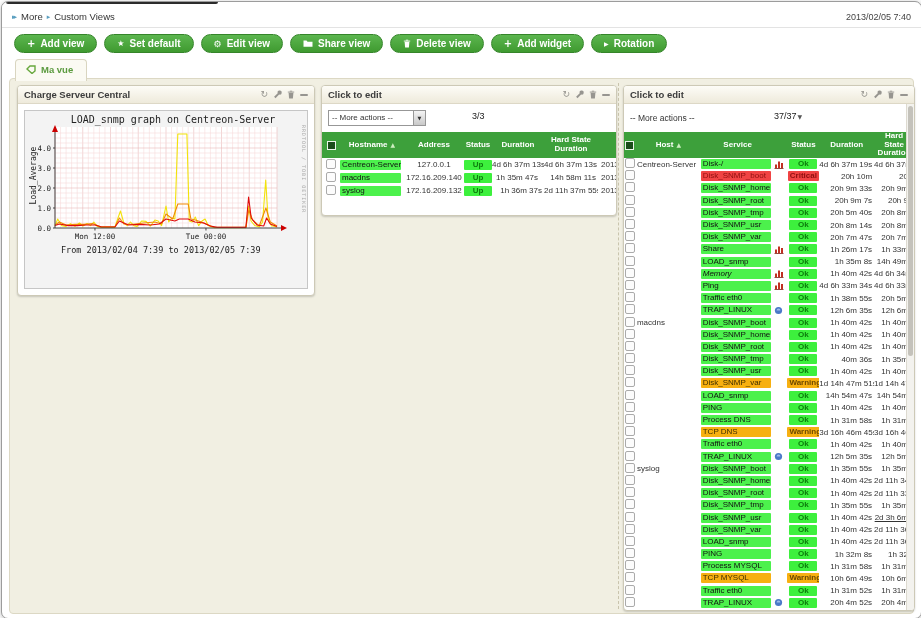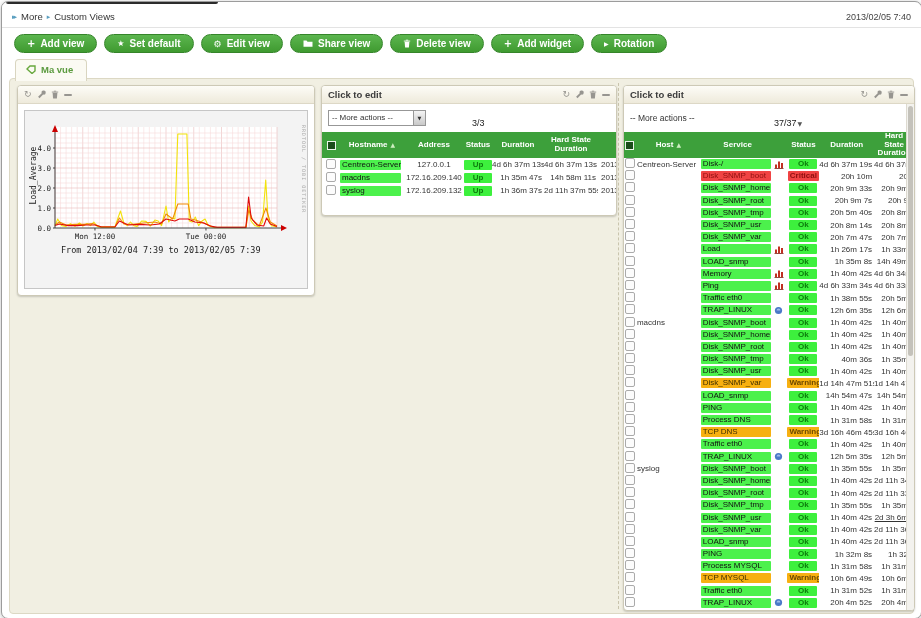--- a/index.html
+++ b/index.html
@@ -23,21 +23,21 @@
   .whead{height:17px;background:linear-gradient(#fdfcf7,#eeeadb);border-bottom:1px solid #ddd8c6;display:flex;align-items:center;padding:0 6px;}
   .wtitle{font-size:9.5px;font-weight:bold;color:#3c3c3c;flex:1;white-space:nowrap;overflow:hidden;}
   .wicons{display:flex;gap:5px;align-items:center;color:#979590;}
   .wic{font-family:"DejaVu Sans",sans-serif;font-size:9px;line-height:9px;cursor:pointer;display:inline-flex;align-items:center;}
   .wline{width:8px;height:2px;background:#979590;border-radius:1px;}
   .wctrl{position:relative;height:28px;display:flex;align-items:center;padding:0 6px;font-size:8.5px;color:#333;}
   .sel{width:96px;height:14px;border:1px solid #979797;background:#fff;display:inline-flex;align-items:stretch;cursor:pointer;}
   .seltxt{flex:1;padding:2px 3px 0;font-size:8px;white-space:nowrap;overflow:hidden;}
   .selarr{width:11px;background:linear-gradient(#f4f4f4,#c9c9c9);border-left:1px solid #979797;font-size:5px;display:flex;align-items:center;justify-content:center;color:#333;font-family:"DejaVu Sans",sans-serif;}
   .seltxt2{font-size:8.5px;color:#333;cursor:pointer;}
-  .pag{position:absolute;left:150px;top:14px;font-size:9px;color:#222;display:flex;align-items:center;gap:1px;}
+  .pag{position:absolute;left:150px;top:7px;font-size:9px;color:#222;display:flex;align-items:center;gap:1px;}
   .caret{font-size:6px;color:#555;font-family:"DejaVu Sans",sans-serif;}
   .tbl{font-size:8px;color:#333;}
   .thead{display:flex;color:#fff;font-weight:bold;height:26px;align-items:center;}
   .th{display:flex;align-items:center;justify-content:center;text-align:center;line-height:1.1;box-sizing:border-box;padding:0 1px;overflow:hidden;height:100%;}
   .sort{font-size:6px;color:#cdeec0;margin-left:3px;font-family:"DejaVu Sans",sans-serif;}
   .trow{display:flex;align-items:center;}
   .td{box-sizing:border-box;white-space:nowrap;overflow:hidden;}
   .cb{width:8px;height:8px;border:1px solid #aaa;border-radius:2px;background:#fcfcfc;display:inline-block;}
   .cbh{width:7px;height:7px;background:#1a4d1a;border:1px solid #eaf5ea;display:inline-block;}
   .nbadge{display:block;margin-right:3px;padding:0 2px;line-height:10px;border-radius:1px;overflow:hidden;white-space:nowrap;cursor:pointer;}
@@ -132,39 +132,41 @@
         </svg>
     </span>
     <span>Ma vue</span>
   </div>
 
   <div class="panel">
     <div class="col-sep"></div>
 
     <div class="widget" id="w-graph">
       <div class="whead">
+        <span class="wtitle">Charge Serveur Central</span>
         <span class="wicons">
           <span class="wic">↻</span>
           <span class="wic">
               <svg width="9" height="9" viewBox="0 0 10 10">
                 <path d="M1.2 7.5 l4-4 a2.3 2.3 0 1 1 1.6 1.6 l-4 4 z" fill="#979590"></path>
               </svg>
             </span>
           <span class="wic">
               <svg width="8" height="9" viewBox="0 0 8 9">
                 <path d="M1.6 2.8h4.8L5.9 8.6H2.1z" fill="#979590"></path>
                 <rect x="0.8" y="1.6" width="6.4" height="0.9" fill="#979590"></rect>
                 <rect x="2.8" y="0.7" width="2.4" height="0.9" fill="#979590"></rect>
               </svg>
             </span>
           <span class="wline"></span>
         </span>
       </div>
       <div class="gwrap">
         <div class="gbox">
+          <div class="gtitle">LOAD_snmp graph on Centreon-Server</div>
           <div class="gylab">Load_Average</div>
           <div class="gmark">RRDTOOL / TOBI OETIKER</div>
           <svg id="chart-svg" width="282" height="122" viewBox="0 0 282 122">
               <rect x="30" y="3" width="222" height="101" fill="#ffffff"></rect>
               <line x1="30" y1="3" x2="30" y2="104" stroke="#e9baba" stroke-width="0.6"></line>
               <line x1="35.55" y1="3" x2="35.55" y2="104" stroke="#f6dada" stroke-width="0.6"></line>
               <line x1="41.099999999999994" y1="3" x2="41.099999999999994" y2="104" stroke="#f6dada" stroke-width="0.6"></line>
               <line x1="46.64999999999999" y1="3" x2="46.64999999999999" y2="104" stroke="#f6dada" stroke-width="0.6"></line>
               <line x1="52.19999999999999" y1="3" x2="52.19999999999999" y2="104" stroke="#f6dada" stroke-width="0.6"></line>
               <line x1="57.749999999999986" y1="3" x2="57.749999999999986" y2="104" stroke="#e9baba" stroke-width="0.6"></line>
@@ -318,21 +320,21 @@
           </div>
           <div class="trow" style="height: 13px;">
             <div class="td" style="width: 18px; text-align: center;"><span class="cb"></span></div>
             <div class="td" style="width: 64px;">
               <span class="nbadge" style="background: rgb(76, 241, 76); color: rgb(17, 17, 17);">macdns</span>
             </div>
             <div class="td" style="width: 60px; text-align: center;">172.16.209.140</div>
             <div class="td" style="width: 28px;">
               <span class="sbadge" style="background: rgb(61, 240, 61); color: rgb(12, 124, 12);">Up</span>
             </div>
-            <div class="td tright" style="width: 52px;">1h 35m 47s</div>
+            <div class="td tright" style="width: 52px; text-align: center;">1h 35m 47s</div>
             <div class="td tright" style="width: 54px;">14h 58m 11s</div>
             <div class="td" style="width: 18px; padding-left: 3px;">2013</div>
           </div>
           <div class="trow" style="height: 13px;">
             <div class="td" style="width: 18px; text-align: center;"><span class="cb"></span></div>
             <div class="td" style="width: 64px;">
               <span class="nbadge" style="background: rgb(76, 241, 76); color: rgb(17, 17, 17);">syslog</span>
             </div>
             <div class="td" style="width: 60px; text-align: center;">172.16.209.132</div>
             <div class="td" style="width: 28px;">
@@ -490,21 +492,21 @@
             <div class="td" style="width: 32px;">
               <span class="sbadge" style="background: rgb(61, 240, 61); color: rgb(12, 124, 12);">Ok</span>
             </div>
             <div class="td tright" style="width: 55px;">20h 7m 47s</div>
             <div class="td tright" style="width: 40px; padding-right: 6px;">20h 7m</div>
           </div>
           <div class="trow" style="height: 12.2px;">
             <div class="td" style="width: 12px; text-align: center;"><span class="cb"></span></div>
             <div class="td" style="width: 65px; padding-left: 1px;"></div>
             <div class="td" style="width: 74px;">
-              <span class="nbadge" style="background: rgb(76, 241, 76); color: rgb(17, 17, 17);">Load</span>
+              <span class="nbadge" style="background: rgb(76, 241, 76); color: rgb(17, 17, 17);">Share</span>
             </div>
             <div class="td" style="width: 13px; text-align: center;"><span><svg width="10" height="9" viewBox="0 0 10 9">
                   <rect x="1" y="4.5" width="2" height="3.5" fill="#c22f21"></rect>
                   <rect x="4" y="1.5" width="2" height="6.5" fill="#c22f21"></rect>
                   <rect x="7" y="3" width="2" height="5" fill="#c22f21"></rect>
                   <rect x="0.5" y="8" width="9" height="0.8" fill="#7d1a10"></rect>
                 </svg></span></div>
             <div class="td" style="width: 32px;">
               <span class="sbadge" style="background: rgb(61, 240, 61); color: rgb(12, 124, 12);">Ok</span>
             </div>
@@ -520,21 +522,21 @@
             <div class="td" style="width: 13px; text-align: center;"></div>
             <div class="td" style="width: 32px;">
               <span class="sbadge" style="background: rgb(61, 240, 61); color: rgb(12, 124, 12);">Ok</span>
             </div>
             <div class="td tright" style="width: 55px;">1h 35m 8s</div>
             <div class="td tright" style="width: 40px; padding-right: 6px;">14h 49m</div>
           </div>
           <div class="trow" style="height: 12.2px;">
             <div class="td" style="width: 12px; text-align: center;"><span class="cb"></span></div>
             <div class="td" style="width: 65px; padding-left: 1px;"></div>
-            <div class="td" style="width: 74px;">
+            <div class="td" style="width: 74px; font-style: italic;">
               <span class="nbadge" style="background: rgb(76, 241, 76); color: rgb(17, 17, 17);">Memory</span>
             </div>
             <div class="td" style="width: 13px; text-align: center;"><span><svg width="10" height="9" viewBox="0 0 10 9">
                   <rect x="1" y="4.5" width="2" height="3.5" fill="#c22f21"></rect>
                   <rect x="4" y="1.5" width="2" height="6.5" fill="#c22f21"></rect>
                   <rect x="7" y="3" width="2" height="5" fill="#c22f21"></rect>
                   <rect x="0.5" y="8" width="9" height="0.8" fill="#7d1a10"></rect>
                 </svg></span></div>
             <div class="td" style="width: 32px;">
               <span class="sbadge" style="background: rgb(61, 240, 61); color: rgb(12, 124, 12);">Ok</span>

